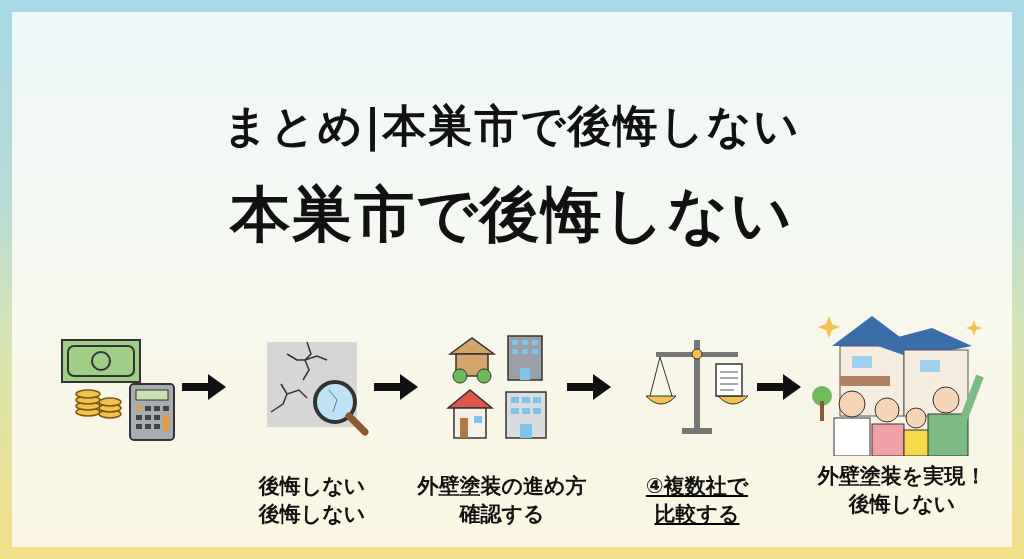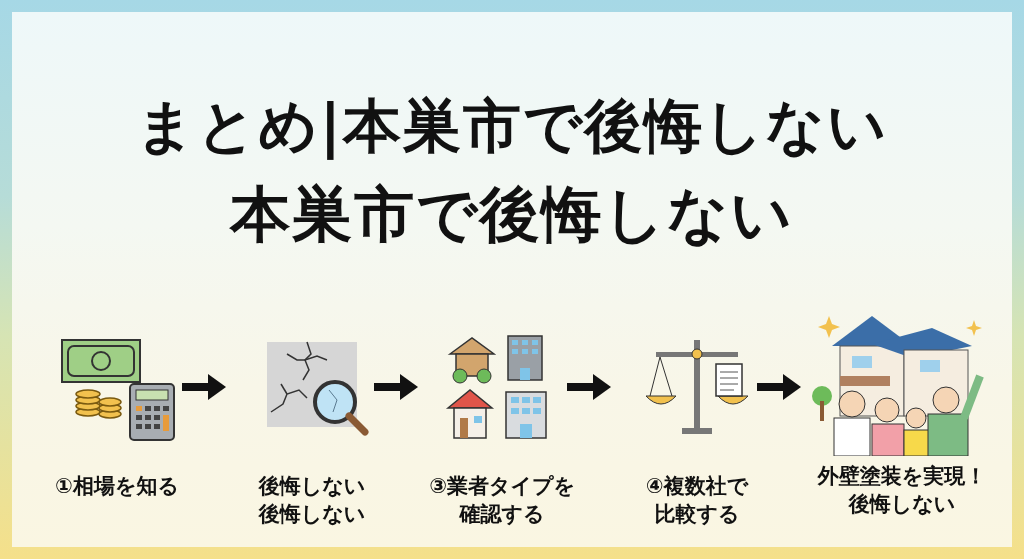--- a/index.html
+++ b/index.html
@@ -2,21 +2,21 @@
 <html><head>
 <meta charset="utf-8">
 <style>
   html,body{margin:0;padding:0;}
   body{width:1024px;height:559px;overflow:hidden;font-family:"DejaVu Sans","Liberation Sans",sans-serif;}
   .frame{position:absolute;left:0;top:0;width:1024px;height:559px;
     background:linear-gradient(180deg,#a6d8e6 0%,#b6dcd8 35%,#d6e4b4 60%,#f5e08a 100%);}
   .panel{position:absolute;left:12px;top:12px;width:1000px;height:535px;
     background:linear-gradient(180deg,#eef8f9 0%,#f4f8f2 40%,#f8f6e8 70%,#faf6e2 100%);}
   .title{position:absolute;left:0;width:1000px;text-align:center;font-weight:bold;color:#111;letter-spacing:2px;}
-  .t1{top:78px;font-size:58px;line-height:72px;}
+  .t1{top:78px;font-size:44px;line-height:72px;}
   .t2{top:166px;font-size:60px;line-height:72px;}
   .step{position:absolute;top:300px;width:170px;text-align:center;}
   .step .icon{height:150px;display:flex;align-items:center;justify-content:center;}
   .step .label{margin-top:10px;font-weight:bold;font-size:21px;line-height:28px;color:#111;}
   .arrow{position:absolute;top:360px;width:44px;height:30px;}
 </style>
 </head>
 <body>
 
 <div class="frame">
@@ -48,24 +48,20 @@
               <rect x="111" y="74" width="6" height="5"></rect>
             <rect x="84" y="83" width="6" height="5"></rect>
               <rect x="93" y="83" width="6" height="5"></rect>
               <rect x="102" y="83" width="6" height="5"></rect>
             <rect x="84" y="92" width="6" height="5"></rect>
               <rect x="93" y="92" width="6" height="5"></rect>
               <rect x="102" y="92" width="6" height="5"></rect>
             <rect x="111" y="83" width="6" height="16" fill="#e79b3b"></rect>
           </g>
         </svg>
-      </div>
-      <div class="label">
-        <div>①相場を知る</div>
-        <div></div>
       </div>
     </div>
 
     <svg class="arrow" style="left:170px;" viewBox="0 0 44 30">
       <rect x="0" y="11" width="28" height="8" fill="#111"></rect>
         <polygon points="26,2 44,15 26,28" fill="#111"></polygon>
     </svg>
 
     <div class="step" style="left:215px;">
       <div class="icon">
@@ -120,31 +116,31 @@
               <rect x="80" y="65" width="8" height="6"></rect>
               <rect x="91" y="65" width="8" height="6"></rect>
           <rect x="69" y="76" width="8" height="6"></rect>
               <rect x="80" y="76" width="8" height="6"></rect>
               <rect x="91" y="76" width="8" height="6"></rect>
           <rect x="78" y="92" width="12" height="14"></rect>
             </g>
         </svg>
       </div>
       <div class="label">
-        <div>③業者タイプを</div>
+        <div>外壁塗装の進め方</div>
         <div>確認する</div>
       </div>
     </div>
 
     <svg class="arrow" style="left:555px;" viewBox="0 0 44 30">
       <rect x="0" y="11" width="28" height="8" fill="#111"></rect>
         <polygon points="26,2 44,15 26,28" fill="#111"></polygon>
     </svg>
 
-    <div class="step" style="left:600px;">
+    <div class="step" style="left:600px;text-decoration:underline;">
       <div class="icon">
         <svg width="110" height="110" viewBox="0 0 110 110">
           <rect x="52" y="8" width="6" height="90" fill="#777"></rect>
           <rect x="14" y="20" width="82" height="5" fill="#777"></rect>
           <circle cx="55" cy="22" r="5" fill="#f2c14e" stroke="#333"></circle>
           <line x1="18" y1="25" x2="8" y2="64" stroke="#333"></line>
             <line x1="18" y1="25" x2="30" y2="64" stroke="#333"></line>
           <path d="M4 64 H34 Q19 80 4 64 Z" fill="#f2c14e" stroke="#333"></path>
           <path d="M76 64 H106 Q91 80 76 64 Z" fill="#f2c14e" stroke="#333"></path>
           <rect x="74" y="32" width="26" height="32" fill="#fff" stroke="#333" stroke-width="1.5"></rect>

